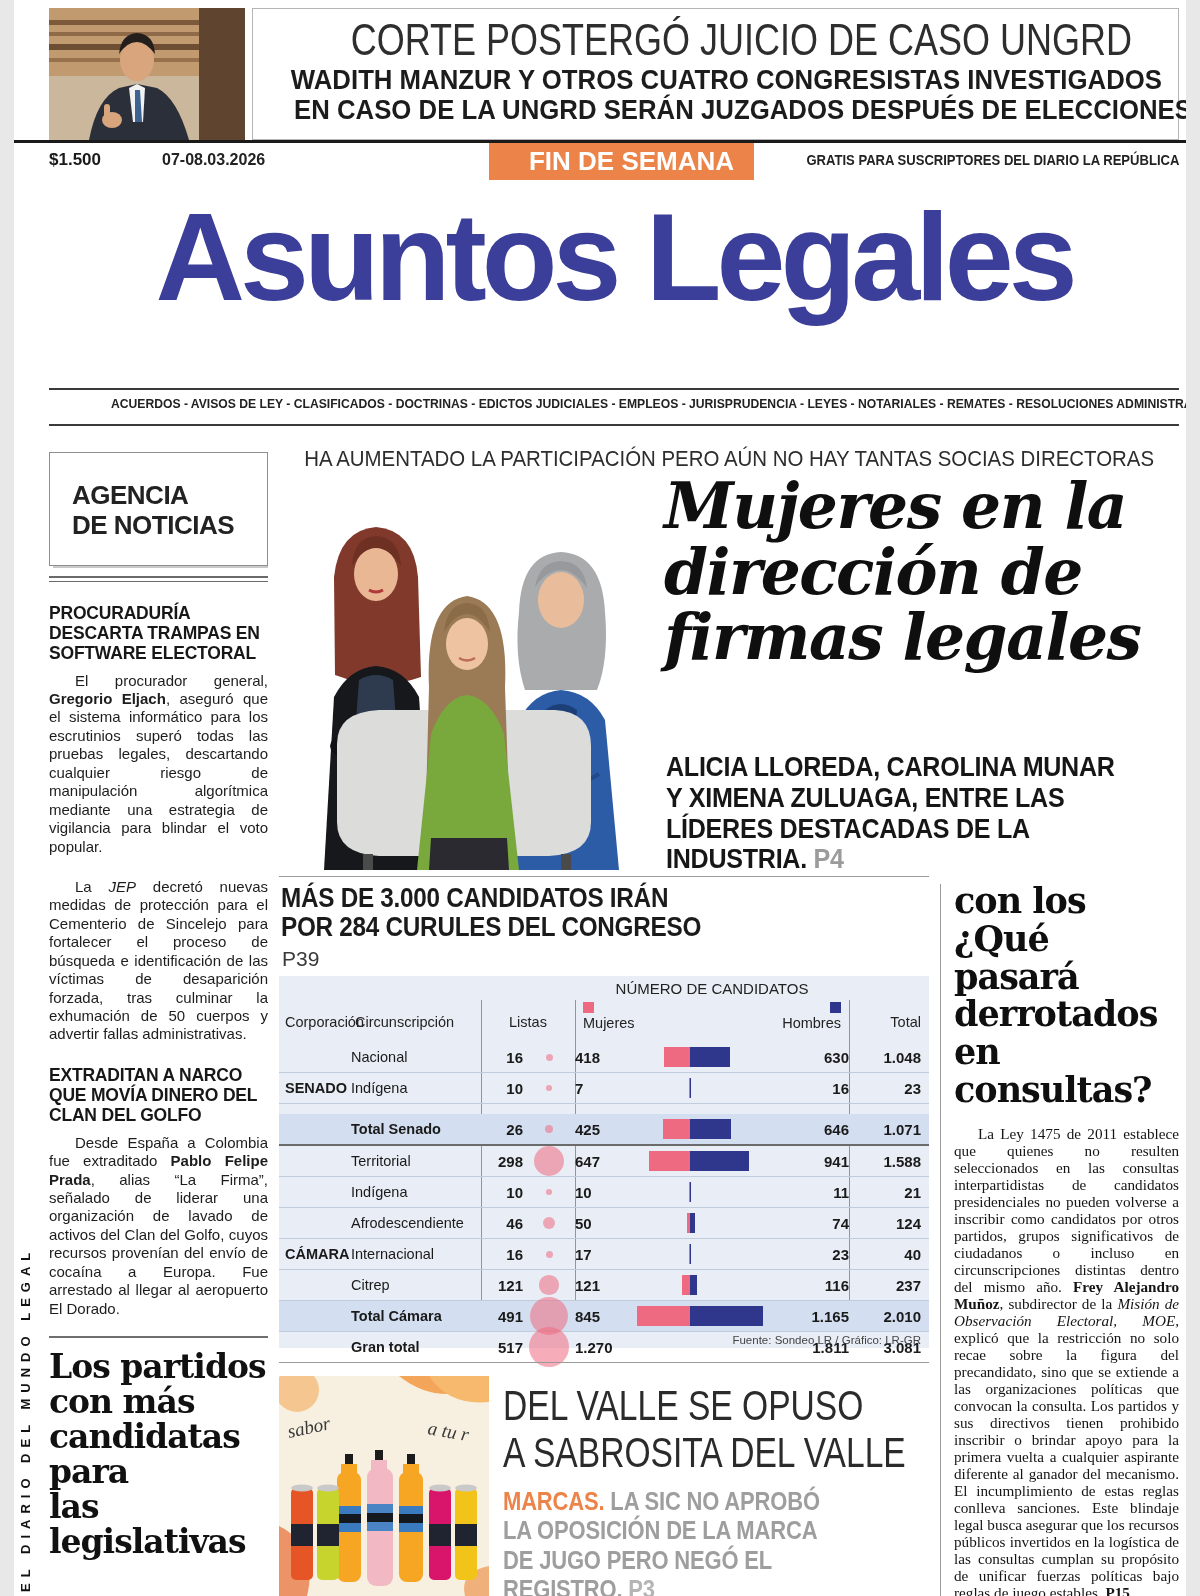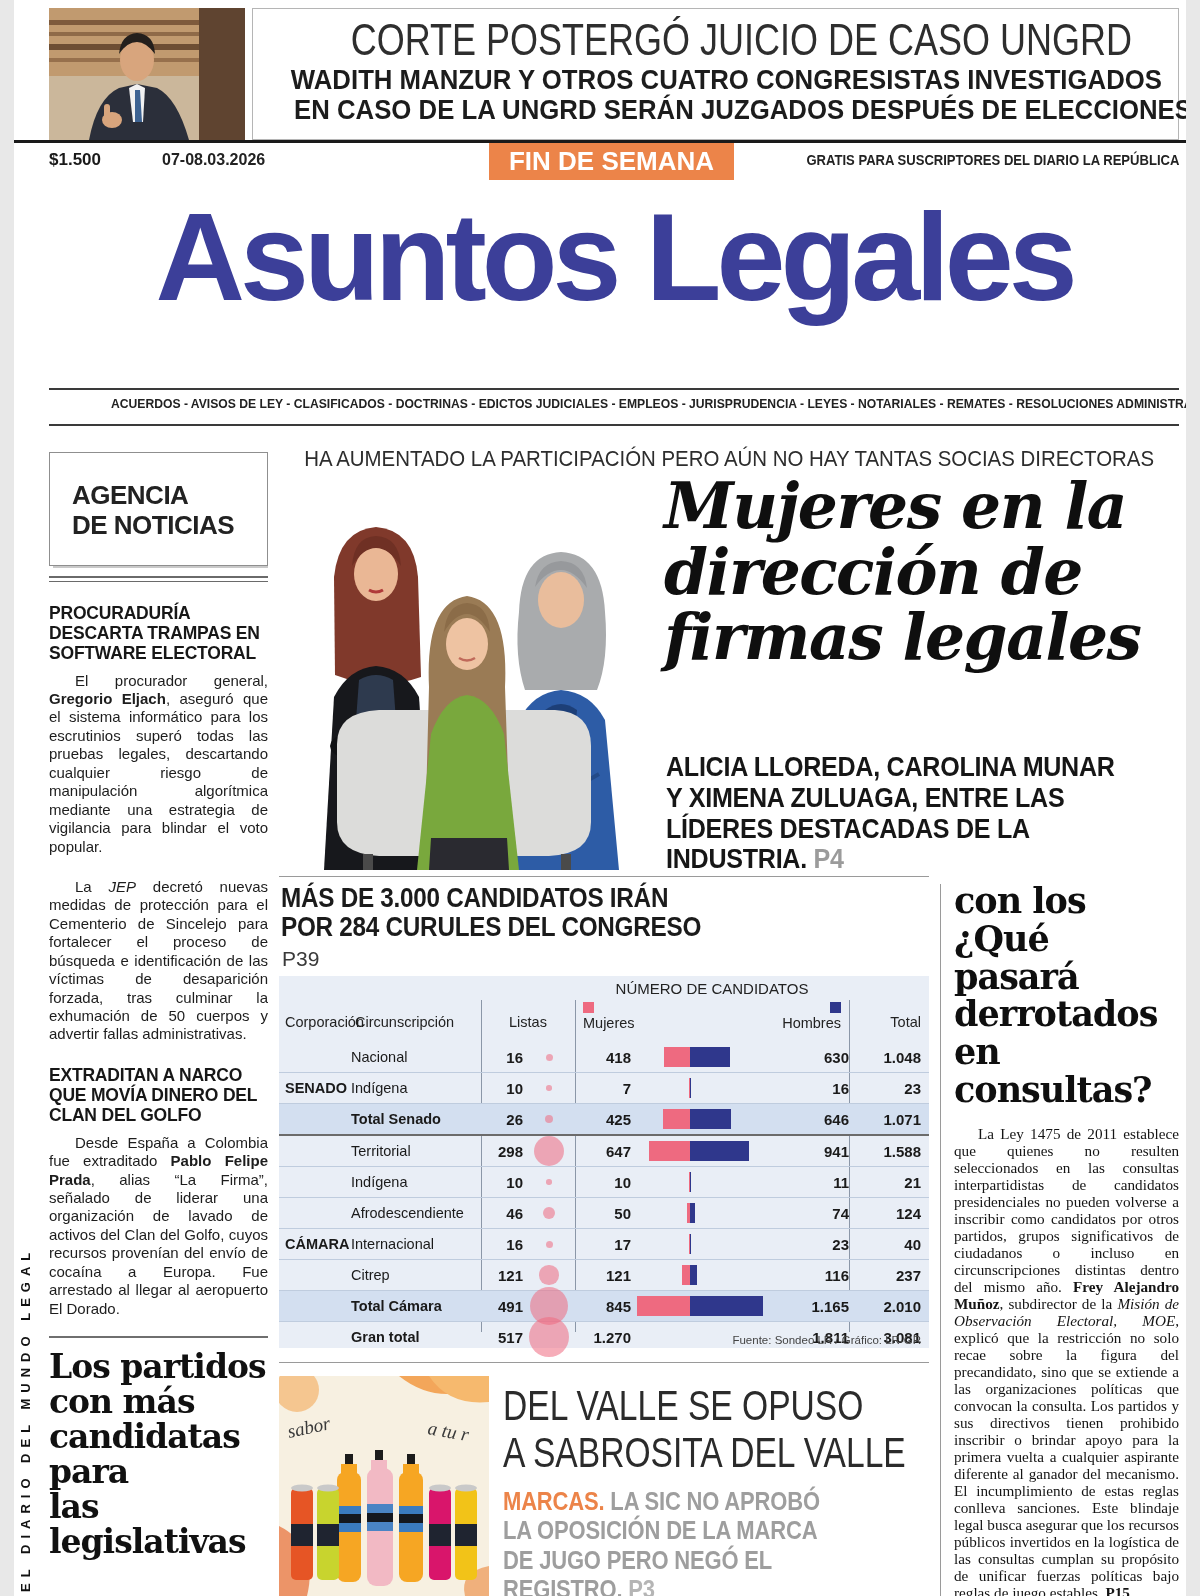--- a/index.html
+++ b/index.html
@@ -16,21 +16,21 @@
   .teaser-head .condc{transform:scaleX(.8);}
   .teaser-sub{font-size:28px;font-weight:700;line-height:1.1;color:#1c1c1c;}
   .teaser-sub .condc{transform:scaleX(.92);}
   .pref{color:#8f8f8f;font-weight:700;}
 
   
   #topline{left:0;top:140px;width:1200px;border-top:3px solid #1a1a1a;}
   #price{left:35px;top:150px;font-size:17px;font-weight:700;}
   #date{left:148px;top:151px;font-size:16px;font-weight:700;color:#222;}
   #edition-banner{left:475px;top:143px;width:245px;height:37px;background:var(--orange);
-     color:#fff;font-weight:700;font-size:26px;text-align:center;line-height:37px;}
+     color:#fff;font-weight:700;font-size:26px;text-align:center;line-height:37px;padding-left:20px;}
   #sub-note{left:0;top:152px;width:1165px;text-align:right;font-size:14.5px;font-weight:700;color:#222;}
 
   
   #masthead{left:0;top:186px;width:1200px;text-align:center;font-size:124px;font-weight:700;
      letter-spacing:-5px;color:var(--masthead_blue);line-height:1.15;}
 
   
   #cat-rule-a{left:35px;top:388px;width:1130px;border-top:2px solid #3a3a3a;}
   #cat-rule-b{left:35px;top:424px;width:1130px;border-top:2px solid #3a3a3a;}
   #categories{left:35px;top:396px;width:1130px;text-align:center;font-size:13.5px;font-weight:700;color:#222;}
@@ -71,29 +71,29 @@
   .h-circ{position:absolute;left:76px;top:12px;}
   .h-listas{position:absolute;left:202px;top:12px;width:94px;text-align:center;}
   .h-m{position:absolute;left:304px;top:0;}
   .h-h{position:absolute;right:88px;top:0;text-align:right;}
   .h-t{position:absolute;right:8px;top:12px;}
   .swatch{display:block;width:11px;height:11px;margin-bottom:2px;}
   .h-h .swatch{margin-left:auto;}
   #congress-rows{position:absolute;left:0;top:66px;width:650px;}
   .t-row{display:flex;align-items:center;height:30px;border-bottom:1px solid #bfccde;position:relative;}
   .t-row.hl{background:var(--highlight);}
-  .t-row.sep{border-bottom:2px solid #6b6b6b;}
+  .t-row.sep{border-bottom:2px solid #6b6b6b;margin-top:10px;}
   .t-row:last-child{border-bottom:none;}
   .c-corp{width:72px;padding-left:6px;font-weight:700;font-size:14.5px;box-sizing:border-box;}
   .c-circ{width:130px;font-size:14.5px;}
   .em .c-circ{font-weight:700;}
   .c-lnum{width:42px;text-align:right;font-weight:700;font-size:15px;}
   .c-bub{width:52px;display:flex;justify-content:center;align-items:center;overflow:visible;}
   .bubble{display:block;border-radius:50%;background:var(--pink);opacity:.55;}
-  .c-m{width:60px;text-align:right;font-weight:700;font-size:15px;padding-right:4px;box-sizing:border-box;}
+  .c-m{width:60px;font-weight:700;font-size:15px;padding-right:4px;box-sizing:border-box;}
   .c-bar{width:150px;height:20px;position:relative;}
   .b-m,.b-h{position:absolute;top:0;height:20px;}
   .b-m{background:var(--pink);}
   .b-h{background:var(--navy);}
   .c-h{width:64px;text-align:right;font-weight:700;font-size:15px;}
   .c-t{width:80px;text-align:right;font-weight:700;font-size:15px;padding-right:8px;box-sizing:border-box;}
   #ig-source{position:absolute;right:8px;bottom:2px;font-size:11.5px;color:#444;}
 
   
   #right-rule{left:926px;top:884px;height:712px;border-left:1px solid #9a9a9a;}

